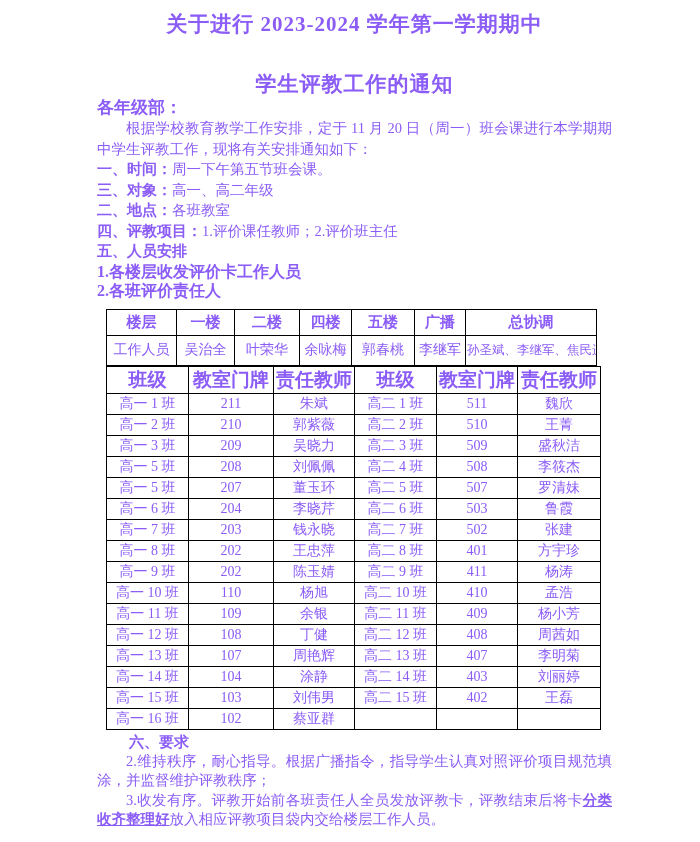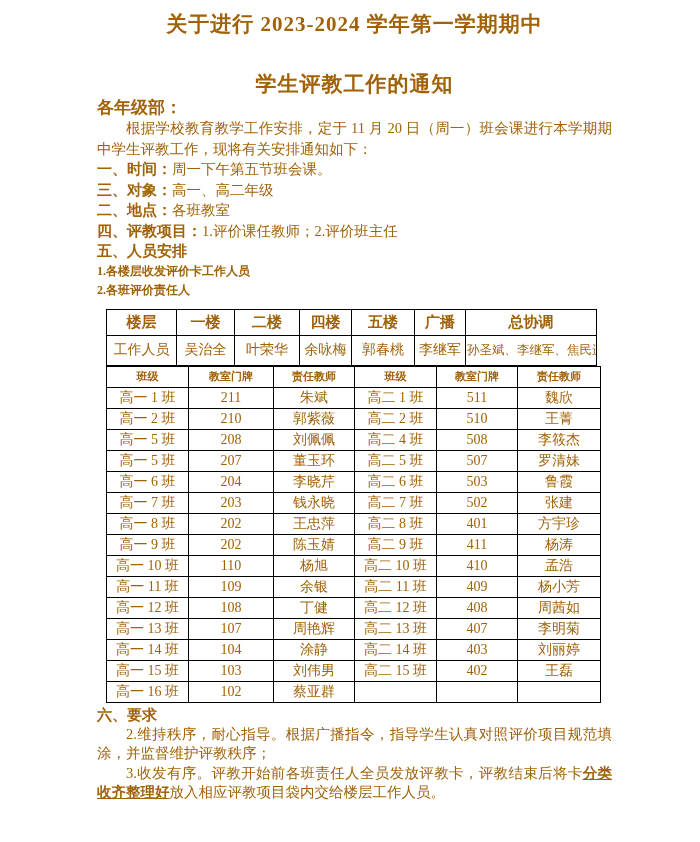--- a/index.html
+++ b/index.html
@@ -1,21 +1,21 @@
 <!DOCTYPE html>
 <html><head>
 <meta charset="utf-8">
 <style>
   html,body{margin:0;padding:0;background:#fff;}
   .page{
     position:relative;
     width:700px;height:842px;
     box-sizing:border-box;
     background:#fff;
-    color:#a16207;
+    color:#8b5cf6;
     font-family:"Liberation Serif","DejaVu Serif",serif;
     padding:6px 88px 0 97px;
     overflow:hidden;
   }
   .title{
     text-align:center;
     font-weight:bold;
     font-size:21px;
     letter-spacing:1px;
     line-height:28px;
@@ -35,21 +35,21 @@
     margin:0;
   }
   .item-line{
     font-size:14.5px;
     line-height:20.5px;
     margin:0;
   }
   .item-line b{font-size:15px;}
   .sub-item{
     font-weight:bold;
-    font-size:12px;
+    font-size:16px;
     line-height:19.5px;
     margin:0;
   }
   table{
     border-collapse:collapse;
     table-layout:fixed;
     margin-left:9px;
   }
   td{
     border:1px solid #000;
@@ -59,26 +59,27 @@
     font-size:14px;
     overflow:hidden;
     white-space:nowrap;
   }
   .t1{width:490px;margin-top:8px;}
   .t1 .hdr td{height:25px;font-weight:bold;font-size:15px;}
   .t1 .data td{height:29px;}
   .t1 .data td.coord-cell{font-size:12.5px;}
   .t2{width:494px;}
   .t2 td{height:20px;}
-  .t2 .hdr td{font-weight:bold;font-size:11px;}
+  .t2 .hdr td{font-weight:bold;font-size:19px;}
   .req-heading{
     font-weight:bold;
     font-size:15px;
     line-height:20px;
     margin-top:2px;
+    margin-left:32px;
   }
   .req{
     font-size:14.5px;
     line-height:19.5px;
     text-indent:2em;
     text-align:justify;
     margin:0;
   }
   .req .emph{font-weight:bold;text-decoration:underline;}
 </style>
@@ -175,20 +176,28 @@
         </tr>
         <tr>
           <td>高一 2 班</td>
           <td>210</td>
           <td>郭紫薇</td>
           <td>高二 2 班</td>
           <td>510</td>
           <td>王菁</td>
         </tr>
         <tr>
+          <td>高一 3 班</td>
+          <td>209</td>
+          <td>吴晓力</td>
+          <td>高二 3 班</td>
+          <td>509</td>
+          <td>盛秋洁</td>
+        </tr>
+        <tr>
           <td>高一 5 班</td>
           <td>208</td>
           <td>刘佩佩</td>
           <td>高二 4 班</td>
           <td>508</td>
           <td>李筱杰</td>
         </tr>
         <tr>
           <td>高一 5 班</td>
           <td>207</td>

